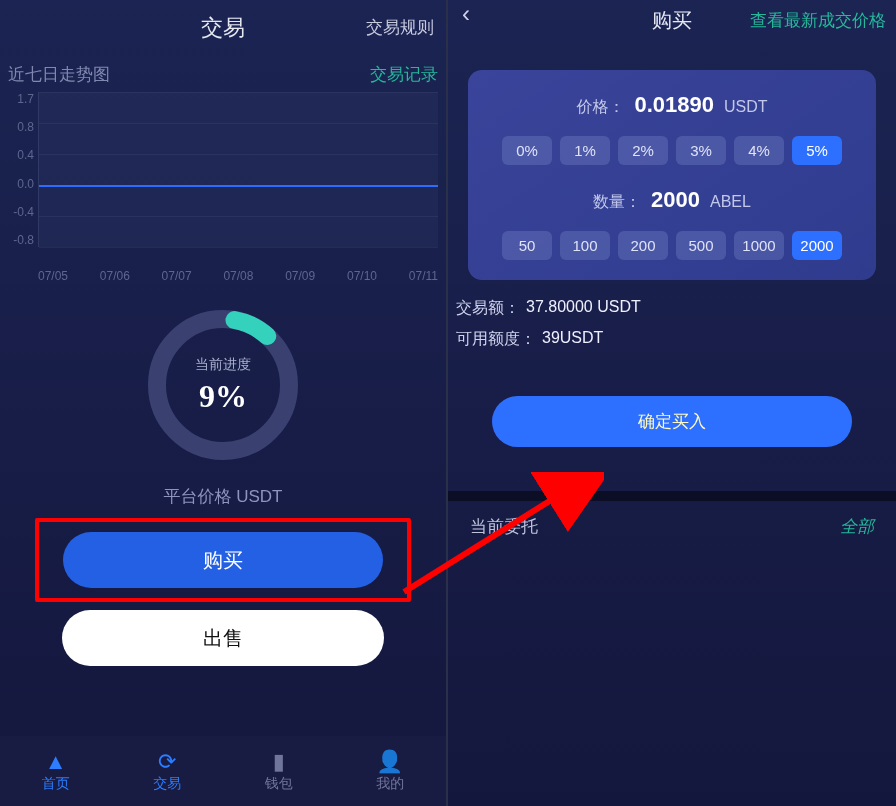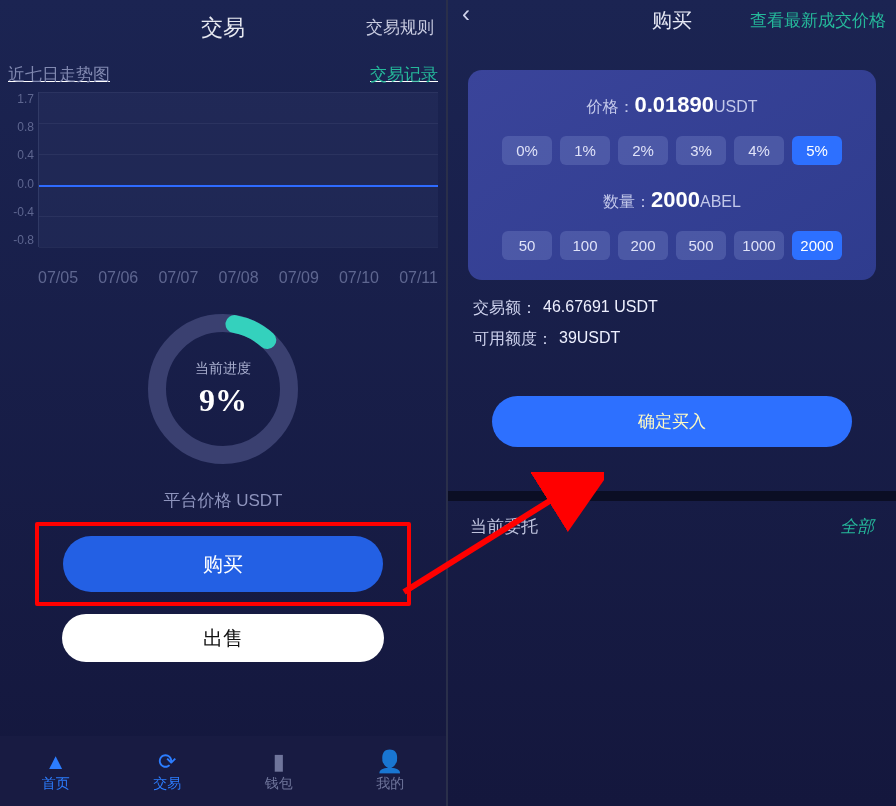--- a/index.html
+++ b/index.html
@@ -33,21 +33,20 @@
       position: absolute;
       right: 12px;
       color: #c8cbe0;
       font-size: 17px;
     }
     .subheader {
       display: flex;
       justify-content: space-between;
       padding: 8px 8px 2px;
       align-items: center;
-      text-decoration: underline;
     }
     .subheader-left { color: #8088b0; font-size: 17px; }
     .subheader-right { color: #25b89a; font-size: 17px; }
 
     .chart-wrap {
       margin: 4px 8px 0;
       height: 175px;
       display: flex;
     }
     .y-axis {
@@ -77,21 +76,21 @@
     .data-line {
       position: absolute;
       left: 0; right: 0;
       top: 60%;
       height: 2px;
       background: #2e6bff;
     }
     .x-axis {
       display: flex;
       margin: 2px 8px 0 38px;
-      font-size: 16px;
+      font-size: 12px;
       color: #5e6690;
       justify-content: space-between;
     }
 
     .donut-wrap {
       display: flex;
       justify-content: center;
       margin-top: 22px;
       font-family: Liberation Serif, serif;
     }
@@ -136,21 +135,21 @@
       height: 56px;
       display: flex;
       align-items: center;
       justify-content: center;
       font-size: 20px;
     }
     .sell-btn {
       background: #ffffff;
       color: #111;
       border-radius: 40px;
-      height: 48px;
+      height: 56px;
       display: flex;
       align-items: center;
       justify-content: center;
       font-size: 20px;
       margin: 8px 62px 0;
     }
 
     .navbar {
       position: absolute;
       bottom: 0;
@@ -202,20 +201,21 @@
     .card {
       margin: 30px 20px 0;
       background: linear-gradient(145deg, #3a449a, #2f3c8e);
       border-radius: 14px;
       padding: 22px 14px 20px;
     }
     .card-row {
       display: flex;
       justify-content: center;
       align-items: baseline;
+      gap: 10px;
       font-size: 16px;
       color: #cfd4f2;
     }
     .card-row .label { color: #c3c8ea; font-size: 16px; }
     .card-row .value { color: #fff; font-size: 22px; font-weight: 700; }
     .card-row .unit { color: #c3c8ea; font-size: 16px; }
 
     .pills {
       display: flex;
       justify-content: center;
@@ -229,21 +229,21 @@
       border-radius: 6px;
       font-size: 15px;
       width: 50px;
       text-align: center;
     }
     .pill.active { background: #2d70ff; color: #fff; }
 
     .qty-row { margin-top: 22px; }
 
     .info-line {
-      margin: 18px 25px 0;
+      margin: 18px 8px 0;
       color: #cfd3ee;
       font-size: 16px;
       display: flex;
       gap: 6px;
     }
     .info-line .val { color: #eef0ff; }
 
     .confirm-btn {
       background: #2d70ff;
       color: #fef9c3;
@@ -392,21 +392,21 @@
       <div class="pill">100</div>
       <div class="pill">200</div>
       <div class="pill">500</div>
       <div class="pill">1000</div>
       <div class="pill active">2000</div>
     </div>
   </div>
 
   <div class="info-line">
     <span>交易额：</span>
-    <span class="val">46.67691 USDT</span>
+    <span class="val">37.80000 USDT</span>
   </div>
   <div class="info-line" style="margin-top:10px">
     <span>可用额度：</span>
     <span class="val">39USDT</span>
   </div>
 
   <div class="confirm-btn">确定买入</div>
 
   <div class="divider"></div>
 

